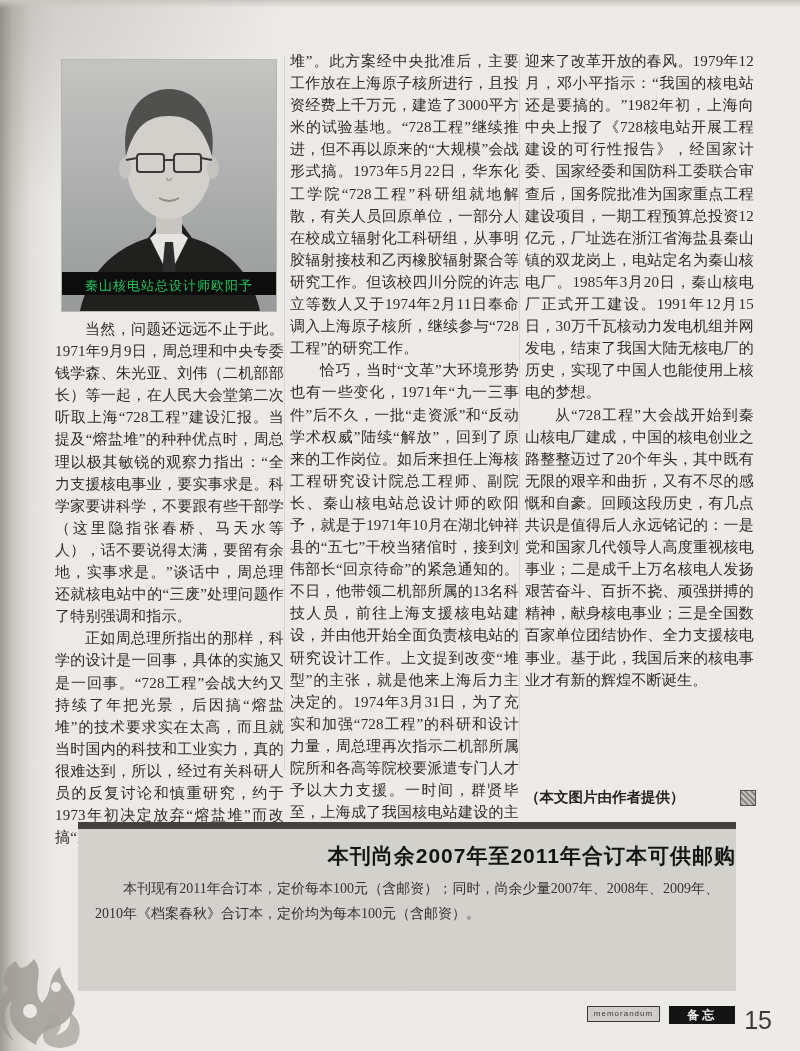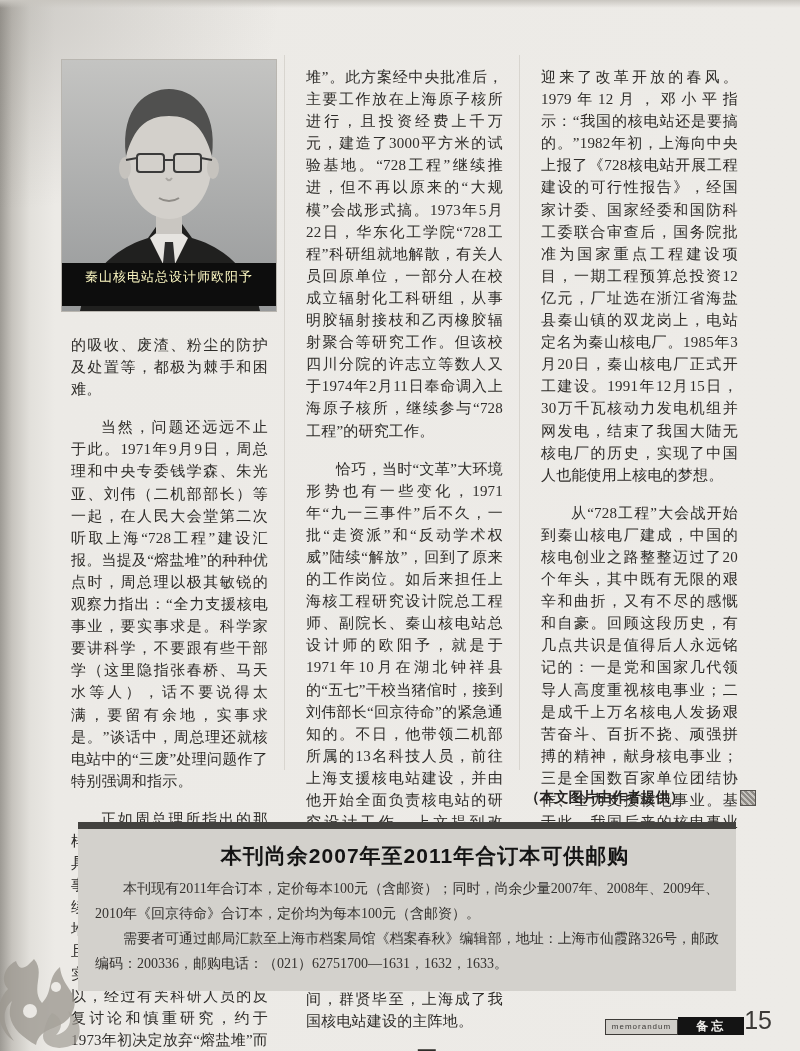--- a/index.html
+++ b/index.html
@@ -12,29 +12,29 @@
     color:#2e2c29;
   }
   .page::after{ 
     content:""; position:absolute; left:0; top:0; width:100%; height:8px;
     background:linear-gradient(#c9c6c0, rgba(201,198,192,0)); pointer-events:none;
   }
   .col{
     position:absolute; width:229px; text-align:justify;
     font-size:15px; line-height:22.1px; letter-spacing:.2px;
   }
-  .col p{margin:16px; text-indent:2em;}
+  .col p{margin:0; text-indent:2em;}
   .col p.cont{text-indent:0;}
   .gutter{position:absolute; top:55px; height:715px; width:1px; background:#d8d5cf;}
   
   .photo{position:absolute; left:62px; top:60px; width:214px; height:251px; background:#9aa0a2; box-shadow:0 0 0 1px #b9b6b0;}
   .photo svg{display:block;}
   .photo-caption{
-    position:absolute; left:0; bottom:5px; width:100%; height:43px;
-    background:#0d0d0d; color:#fef9c3; font-size:13px; line-height:28px;
+    position:absolute; left:0; bottom:16px; width:100%; height:23px;
+    background:#0d0d0d; color:#22c55e; font-size:13px; line-height:28px;
     text-align:center; letter-spacing:1px; font-family:"Liberation Sans","DejaVu Sans",sans-serif;
   }
   .sec-heading{
     text-align:center; font-family:"Liberation Sans","DejaVu Sans",sans-serif;
     font-weight:bold; font-size:22px; margin:10px 0 8px; text-indent:0;
   }
   .credit-row{
     position:absolute; left:525px; top:788px; width:231px;
     display:flex; justify-content:space-between; align-items:center;
   }
@@ -45,30 +45,30 @@
   .end-mark{
     width:14px; height:14px; border:1px solid #55524e;
     background:repeating-linear-gradient(45deg,#8d8a85 0 2px,#c7c4bf 2px 4px);
   }
   
   .ad{
     position:absolute; left:78px; top:822px; width:658px; height:162px;
     background:#d3d1cc; border-top:7px solid #43423f;
   }
   .ad-title{
-    margin:13px 0 6px; text-align:center;
+    margin:13px 0 6px; text-align:right;
     font-family:"Liberation Sans","DejaVu Sans",sans-serif;
     font-weight:bold; font-size:21px; color:#141414; letter-spacing:1px;padding-left:36px;
   }
   .ad-body{padding:0 17px; font-size:14px; line-height:25px; text-align:justify; color:#33312e;}
   .ad-body p{margin:0; text-indent:2em;}
   
   .footer{
     position:absolute; right:28px; bottom:16px;
-    display:flex; align-items:flex-end; 
+    display:flex; align-items:flex-start; gap:9px;
     font-family:"Liberation Sans","DejaVu Sans",sans-serif;
   }
   .badge-en{
     border:1px solid #3c3a37; background:#d0cec9; color:#3a3835;
     font-size:8px; letter-spacing:1px; padding:3px 6px; line-height:1;
   }
   .badge-cn{
     background:#141414; color:#f0efec; font-size:12px; font-weight:bold;
     padding:3px 18px; letter-spacing:3px; line-height:1;
   }
@@ -105,21 +105,20 @@
       <path d="M97,138 C103,142 111,142 117,138" fill="none" stroke="#8f8c87" stroke-width="2"></path>
       <path d="M104,118 C106,121 108,121 110,118" fill="none" stroke="#aaa7a2" stroke-width="2"></path>
     </svg>
     <div class="photo-caption">秦山核电站总设计师欧阳予</div>
   </div>
 
   <div class="gutter" style="left:284px"></div>
   <div class="gutter" style="left:519px"></div>
 
   <div class="col" style="left:55px; top:318px;">
-    <p class="cont">的吸收、废渣、粉尘的防护及处置等，都极为棘手和困难。</p>
     <p>当然，问题还远远不止于此。1971年9月9日，周总理和中央专委钱学森、朱光亚、刘伟（二机部部长）等一起，在人民大会堂第二次听取上海“728工程”建设汇报。当提及“熔盐堆”的种种优点时，周总理以极其敏锐的观察力指出：“全力支援核电事业，要实事求是。科学家要讲科学，不要跟有些干部学（这里隐指张春桥、马天水等人），话不要说得太满，要留有余地，实事求是。”谈话中，周总理还就核电站中的“三废”处理问题作了特别强调和指示。</p>
     <p>正如周总理所指出的那样，科学的设计是一回事，具体的实施又是一回事。“728工程”会战大约又持续了年把光景，后因搞“熔盐堆”的技术要求实在太高，而且就当时国内的科技和工业实力，真的很难达到，所以，经过有关科研人员的反复讨论和慎重研究，约于1973年初决定放弃“熔盐堆”而改搞“压水</p>
   </div>
 
   <div class="col" style="left:290px; top:50px;">
     <p class="cont">堆”。此方案经中央批准后，主要工作放在上海原子核所进行，且投资经费上千万元，建造了3000平方米的试验基地。“728工程”继续推进，但不再以原来的“大规模”会战形式搞。1973年5月22日，华东化工学院“728工程”科研组就地解散，有关人员回原单位，一部分人在校成立辐射化工科研组，从事明胶辐射接枝和乙丙橡胶辐射聚合等研究工作。但该校四川分院的许志立等数人又于1974年2月11日奉命调入上海原子核所，继续参与“728工程”的研究工作。</p>
     <p>恰巧，当时“文革”大环境形势也有一些变化，1971年“九一三事件”后不久，一批“走资派”和“反动学术权威”陆续“解放”，回到了原来的工作岗位。如后来担任上海核工程研究设计院总工程师、副院长、秦山核电站总设计师的欧阳予，就是于1971年10月在湖北钟祥县的“五七”干校当猪倌时，接到刘伟部长“回京待命”的紧急通知的。不日，他带领二机部所属的13名科技人员，前往上海支援核电站建设，并由他开始全面负责核电站的研究设计工作。上文提到改变“堆型”的主张，就是他来上海后力主决定的。1974年3月31日，为了充实和加强“728工程”的科研和设计力量，周总理再次指示二机部所属院所和各高等院校要派遣专门人才予以大力支援。一时间，群贤毕至，上海成了我国核电站建设的主阵地。</p>
     <p class="sec-heading">四</p>
     <p>党的十一届三中全会后，“728工程”</p>
   </div>
@@ -130,22 +129,21 @@
   </div>
 
   <div class="credit-row">
     <span class="credit">（本文图片由作者提供）</span>
     <span class="end-mark"></span>
   </div>
 
   <div class="ad">
     <div class="ad-title">本刊尚余2007年至2011年合订本可供邮购</div>
     <div class="ad-body">
-      <p>本刊现有2011年合订本，定价每本100元（含邮资）；同时，尚余少量2007年、2008年、2009年、2010年《回京待命》合订本，定价均为每本100元（含邮资）。</p>
-      <p>需要者可通过邮局汇款至上海市档案局馆《档案春秋》编辑部，地址：上海市仙霞路326号，邮政编码：200336，邮购电话：（021）62751700—1631，1632，1633。</p>
+      <p>本刊现有2011年合订本，定价每本100元（含邮资）；同时，尚余少量2007年、2008年、2009年、2010年《档案春秋》合订本，定价均为每本100元（含邮资）。</p>
     </div>
   </div>
 
   <svg class="ornament" viewBox="0 0 96 98">
     <g fill="#9b978f">
       <path d="M34,6 C46,20 30,36 42,50 C54,38 46,26 60,14 C62,36 82,40 72,60 C64,78 40,72 36,92 C18,82 4,68 12,48 C0,58 4,74 14,88 C-4,76 -6,50 8,36 C0,28 4,14 16,8 C20,20 27,14 34,6 Z" opacity=".9"></path>
       <path d="M52,60 C62,64 64,74 56,82 C66,80 74,70 68,58 C78,64 84,76 76,90 C60,100 38,94 44,78 C46,70 48,64 52,60 Z" opacity=".75"></path>
       <circle cx="30" cy="58" r="7" fill="#eceae6"></circle>
       <circle cx="56" cy="34" r="5" fill="#eceae6"></circle>
     </g>

